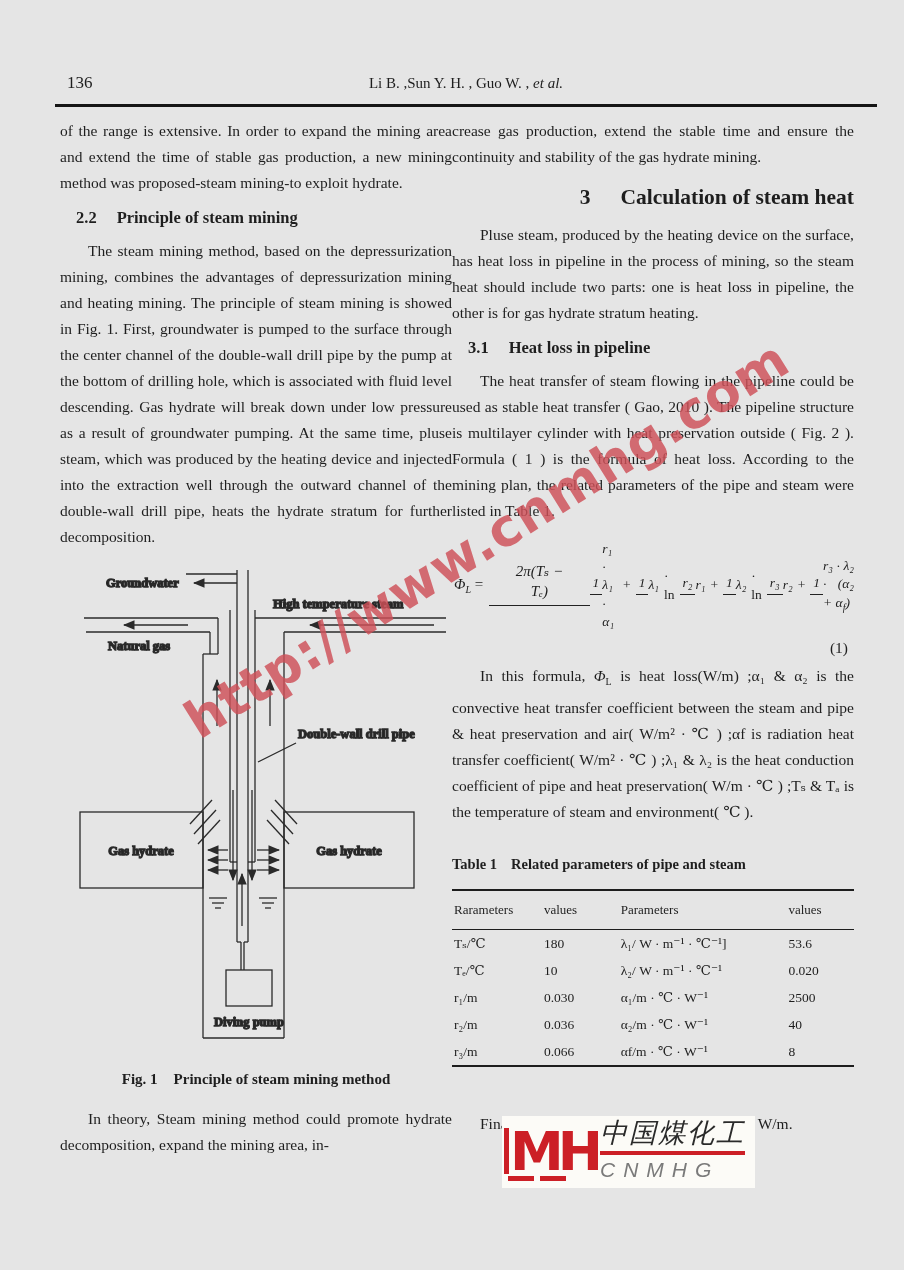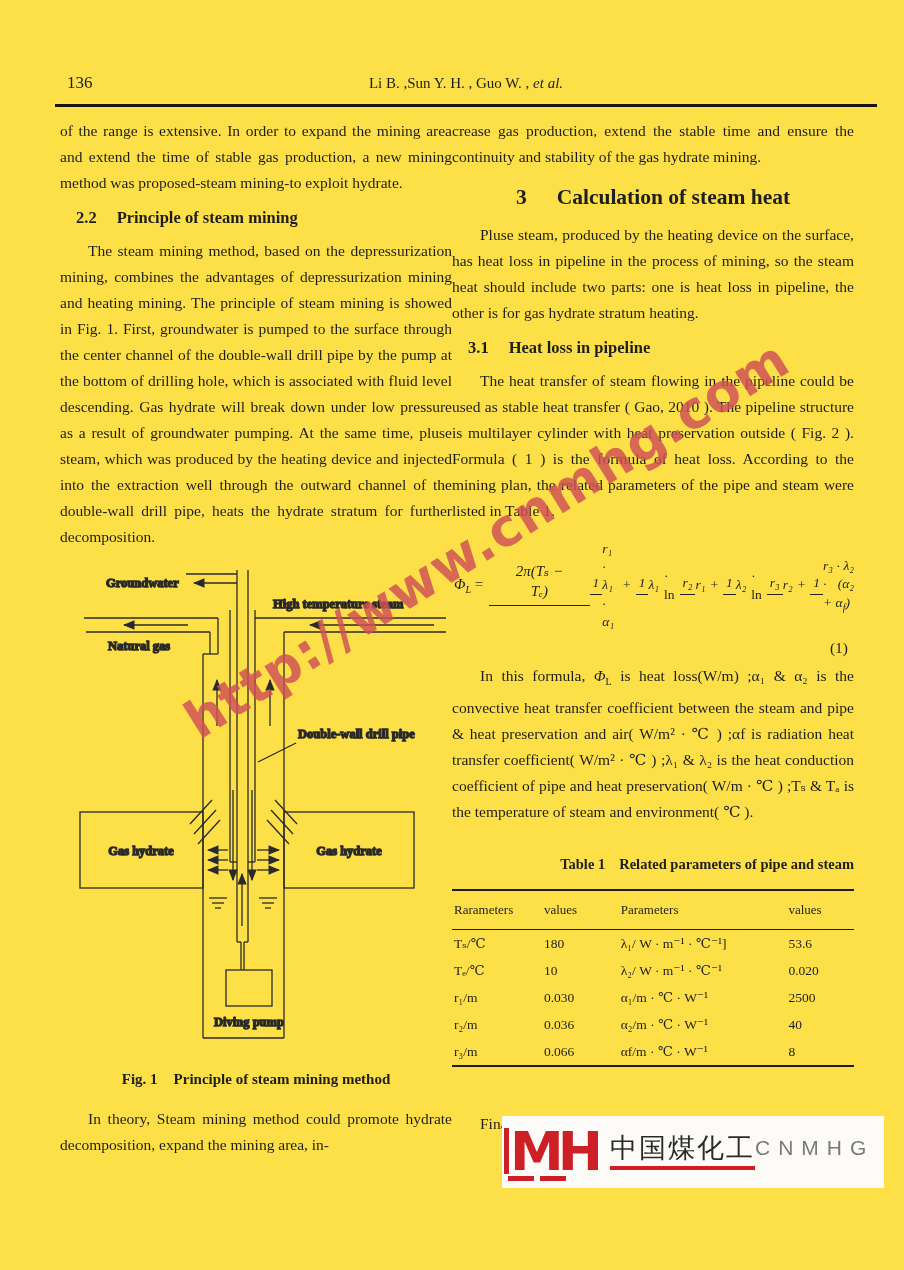--- a/index.html
+++ b/index.html
@@ -1,75 +1,75 @@
 <!DOCTYPE html>
 <html><head>
 <meta charset="utf-8">
 <style>
   html,body{margin:0;padding:0;}
   .page{
     position:relative; width:904px; height:1270px; overflow:hidden;
-    background:#fde047; color:#1e1e1e;
+    background:#e5e5e5; color:#1e1e1e;
     font-family:"Liberation Serif","DejaVu Serif","DejaVu Sans",serif;
     font-size:15.5px; line-height:26px;
   }
   
   .header{position:absolute; left:55px; top:70px; width:822px; border-bottom:3px solid #151515; padding-bottom:8px;}
   .page-num{position:absolute; left:12px; top:0; font-size:17px;}
   .authors{text-align:center; font-size:15px;}
   
   .col{position:absolute; top:118px; text-align:justify;}
   .col-left{left:60px; width:392px;}
   .col-right{left:452px; width:402px;}
   p{margin:0;}
   .indent{text-indent:28px;}
   .h-small{font-weight:bold; font-size:16.5px; margin:9px 16px 7px; text-align:left;}
   .h-small .h-num{margin-right:20px;}
-  .h-big{font-weight:bold; font-size:21.5px; margin:14px 0 12px; text-align:center;}
+  .h-big{font-weight:bold; font-size:21.5px; margin:14px 0 12px; text-align:right;}
   .h-big .h-num{margin-right:30px;}
   
   .figure{margin-top:12px;}
   .figure svg text{font-family:"Liberation Serif","DejaVu Serif",serif; font-size:12.5px; font-weight:600; fill:#222;}
   .fig-caption{text-align:center; font-weight:bold; font-size:15px; margin-top:14px;}
   .fig-caption .cap-num{margin-right:16px;}
   .theory{margin-top:14px;}
   
   .formula-wrap{margin:16px 0 2px;}
   .formula-row{display:flex; align-items:center; justify-content:flex-start; font-style:italic; font-size:15px; line-height:1.35;}
   .lhs{margin:0 6px 0 2px; white-space:nowrap;}
   .frac{display:inline-flex; flex-direction:row; align-items:center; vertical-align:middle;}
   .frac .fnum{border-bottom:1.3px solid #222; padding:0 3px 2px; margin-bottom:2px; text-align:center;}
   .bigfrac>.fnum{padding:0 26px 4px; margin-bottom:4px;}
   .den{display:flex; align-items:center; gap:5px; font-size:13.5px;}
   .den .frac{font-size:13.5px;}
   .op{font-style:normal;}
   .eq-no{text-align:right; font-size:15.5px; margin-top:4px; padding-right:6px; font-style:normal;}
   sub{font-size:10px;}
   
-  .table-title{text-align:right; font-weight:bold; font-size:14.5px; margin-top:26px; text-indent:0;}
+  .table-title{text-align:left; font-weight:bold; font-size:14.5px; margin-top:26px; text-indent:0;}
   .table-title .cap-num{margin-right:14px;}
   table.params{border-collapse:collapse; width:100%; margin-top:12px; font-size:13.5px;
     border-top:2.4px solid #1d1d1d; border-bottom:2.4px solid #1d1d1d;}
   table.params th{font-weight:normal; border-bottom:1.3px solid #1d1d1d; padding:6px 2px; font-size:13px;}
   table.params td{padding:5.5px 2px; line-height:16px;}
   .final-para{margin-top:44px;}
   
   .watermark{
     position:absolute; left:190px; top:712px; z-index:5; pointer-events:none;
     transform:rotate(-32deg); transform-origin:0 50%;
     font-family:"DejaVu Sans","Liberation Sans",sans-serif;
     font-weight:bold; font-size:52px; letter-spacing:1px; white-space:nowrap;
     color:#cf5058; opacity:.82;
   }
   
   .logo{
-    position:absolute; left:502px; top:1116px; z-index:6; display:flex; align-items:center; gap:10px;
+    position:absolute; left:502px; top:1116px; z-index:6; display:flex; align-items:flex-start; 
     background:#fcfbf7; padding:2px 10px 4px 2px;
   }
-  .logo-text{display:flex; }
+  .logo-text{display:flex; flex-direction:column;font-style:italic;}
   .logo-cn{font-size:27px; line-height:30px; color:#2a2a2a; letter-spacing:2px; border-bottom:4px solid #cc1f26; padding-bottom:3px;}
   .logo-en{font-family:"Liberation Sans","DejaVu Sans",sans-serif; font-size:21px; line-height:26px; color:#7a7a7a; letter-spacing:8px; margin-top:2px;}
 </style>
 </head>
 <body>
 
 <div class="page">
 
   <div class="header">
     <span class="page-num">136</span>

